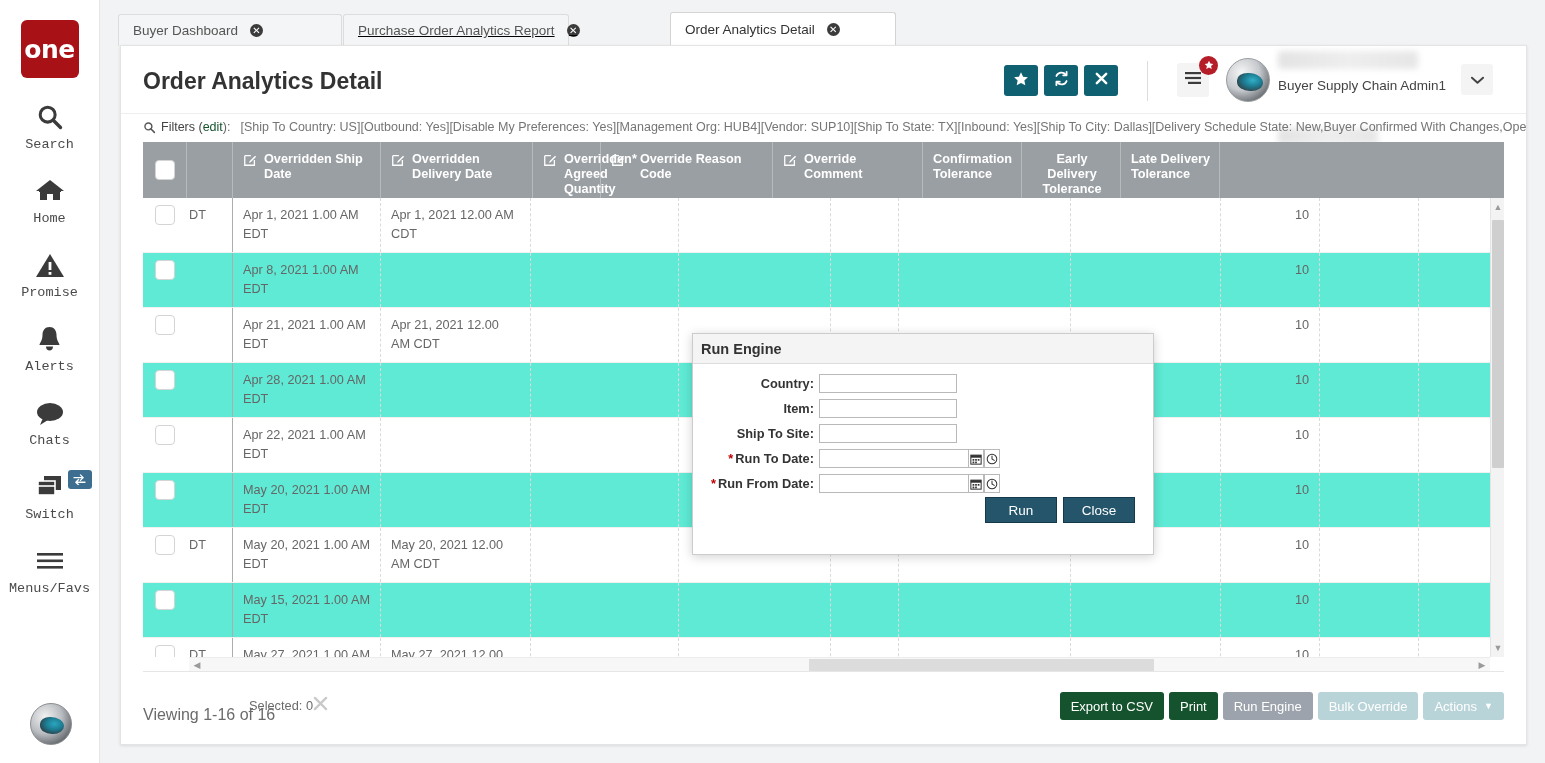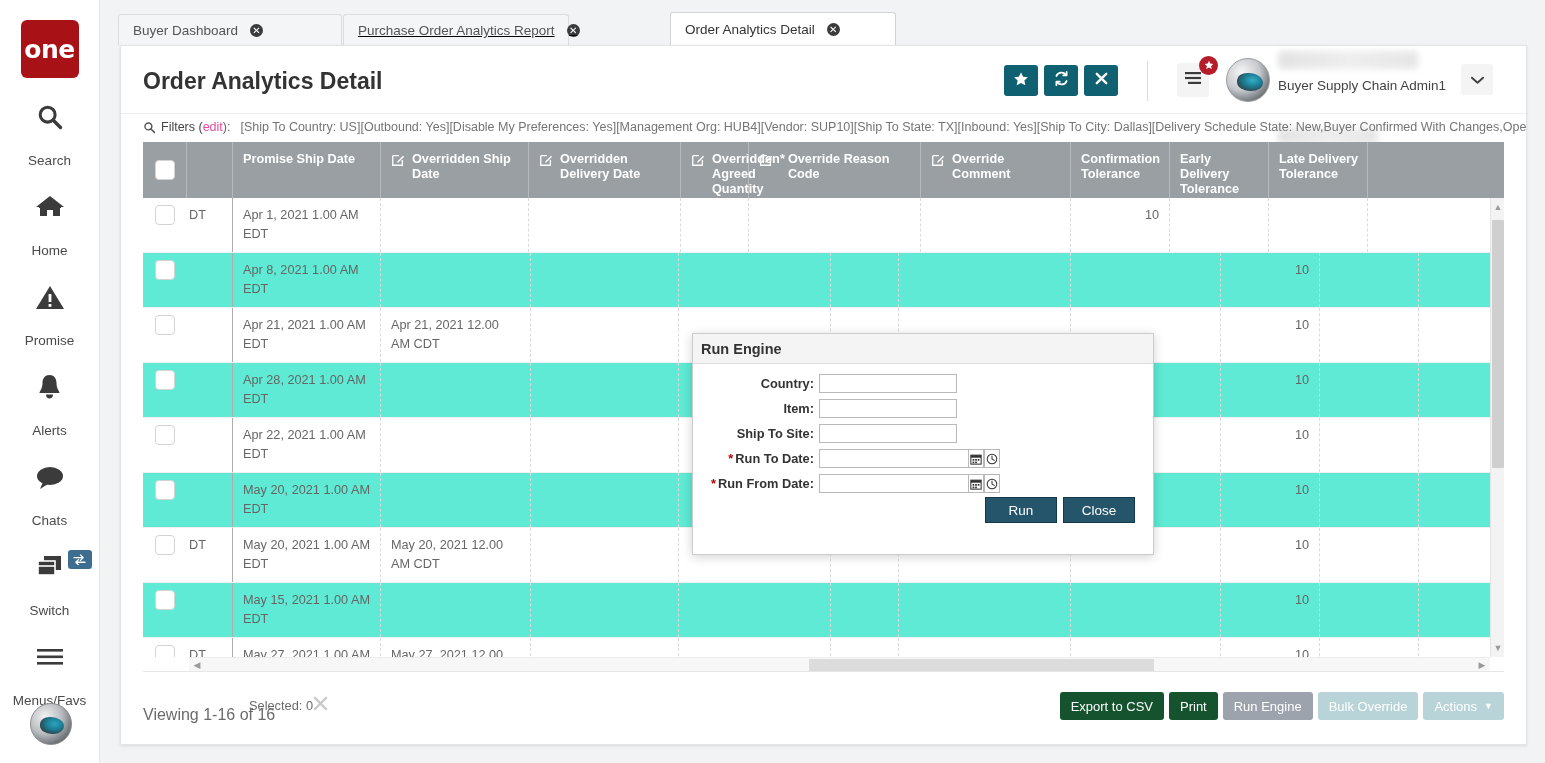--- a/index.html
+++ b/index.html
@@ -26,22 +26,22 @@
     color: #fff; font-size: 25px; font-weight: 700; letter-spacing: -0.5px;
     font-family: "DejaVu Sans", sans-serif;
   }
   .rail-item {
     width: 100px; margin-top: 22px;
     display: flex; flex-direction: column; align-items: center;
     cursor: pointer; position: relative;
   }
   .rail-item .rail-ico { height: 34px; display:flex; align-items:center; justify-content:center; }
   .rail-item .rail-lbl {
-    font-size: 13.5px; color: #4a4a4a; margin-top: 19px;
-    font-family: Liberation Sans, sans-serif;
+    font-size: 13.5px; color: #4a4a4a; margin-top: 3px;
+    font-family: Liberation Mono, monospace;
   }
   .switch-badge {
     position: absolute; right: 8px; top: 0px;
     width: 24px; height: 19px; background: #3d6e8f; border-radius: 3px;
     display:flex; align-items:center; justify-content:center;
   }
   #rail-avatar {
     position: absolute; left: 30px; bottom: 18px;
     width: 42px; height: 42px; border-radius: 50%;
     background: radial-gradient(circle at 35% 32%, #f2f2f2 0%, #b9bcc0 45%, #6d7276 75%, #3a3d40 100%);
@@ -149,21 +149,21 @@
   }
 
   
   #filter-bar {
     position: absolute; left: 0; top: 68px; width: 100%; height: 26px;
     display: flex; align-items: center; padding-left: 22px;
     font-size: 12.5px; color: #666; white-space: nowrap; overflow: hidden;
   }
   #filter-bar .f-ico { margin-right: 5px; display:flex; }
   #filter-label { font-weight: 400; color: #444; }
-  #filter-edit { color: #ec4899; cursor: pointer; }
+  #filter-edit { color: #14532d; cursor: pointer; }
   #filter-values { margin-left: 10px; color: #757575; }
 
   
   #grid-wrap {
     position:absolute; left: 22px; top: 96px; right: 22px; bottom: 72px;
     overflow: hidden; border-bottom: 1px solid #e6e6e6;
   }
   #grid-head {
     position:absolute; left:0; top:0; width: 100%; height: 56px;
     background: #9a9fa3; display:flex;
@@ -460,23 +460,20 @@
     </div>
 
     <div id="grid-wrap">
 
       <div id="grid-head">
         <div id="hcheck">
           <span class="chk"></span>
         </div>
         <div id="hspacer"></div>
 
-      <div class="hcell" style="width: 148px;">
-            <span>Promise Ship Date</span>
-          </div>
           <div class="hcell" style="width: 148px;">
             <span class="edit-ico"><svg width="14" height="14" viewBox="0 0 16 16">
                 <path d="M2 3 H9 M2 3 V14 H13 V8" fill="none" stroke="#fff" stroke-width="1.5"></path>
                 <path d="M7.5 9.5 L13.8 3.2 L15 4.4 L8.7 10.7 L6.8 11.2 Z" fill="#fff"></path>
               </svg></span>
             <span>Overridden Ship Date</span>
           </div>
           <div class="hcell" style="width: 152px;">
             <span class="edit-ico"><svg width="14" height="14" viewBox="0 0 16 16">
                 <path d="M2 3 H9 M2 3 V14 H13 V8" fill="none" stroke="#fff" stroke-width="1.5"></path>
@@ -502,35 +499,36 @@
           <div class="hcell" style="width: 150px;">
             <span class="edit-ico"><svg width="14" height="14" viewBox="0 0 16 16">
                 <path d="M2 3 H9 M2 3 V14 H13 V8" fill="none" stroke="#fff" stroke-width="1.5"></path>
                 <path d="M7.5 9.5 L13.8 3.2 L15 4.4 L8.7 10.7 L6.8 11.2 Z" fill="#fff"></path>
               </svg></span>
             <span>Override Comment</span>
           </div>
           <div class="hcell" style="width: 99px;">
             <span>Confirmation Tolerance</span>
           </div>
-          <div class="hcell" style="width: 99px;">
+          <div class="hcell" style="width: 99px; text-align: center;">
             <span>Early Delivery Tolerance</span>
           </div>
           <div class="hcell" style="width: 99px;">
             <span>Late Delivery Tolerance</span>
           </div>
         </div>
 
       <div id="grid-body">
           <div class="row">
             <div class="cell chkcell">
               <span class="chk"></span>
             </div>
             <div class="cell stub">DT</div>
             <div class="cell" style="width:148px">Apr 1, 2021 1.00 AM EDT</div>
+            <div class="cell" style="width:150px">Apr 1, 2021 12.00 AM CDT</div>
             <div class="cell" style="width:148px"></div>
             <div class="cell" style="width:152px"></div>
             <div class="cell" style="width:68px"></div>
             <div class="cell" style="width:172px"></div>
             <div class="cell" style="width:150px"></div>
             <div class="cell num" style="width:99px">10</div>
             <div class="cell num" style="width:99px"></div>
             <div class="cell num" style="width:99px"></div>
           </div>
           <div class="row alt">

